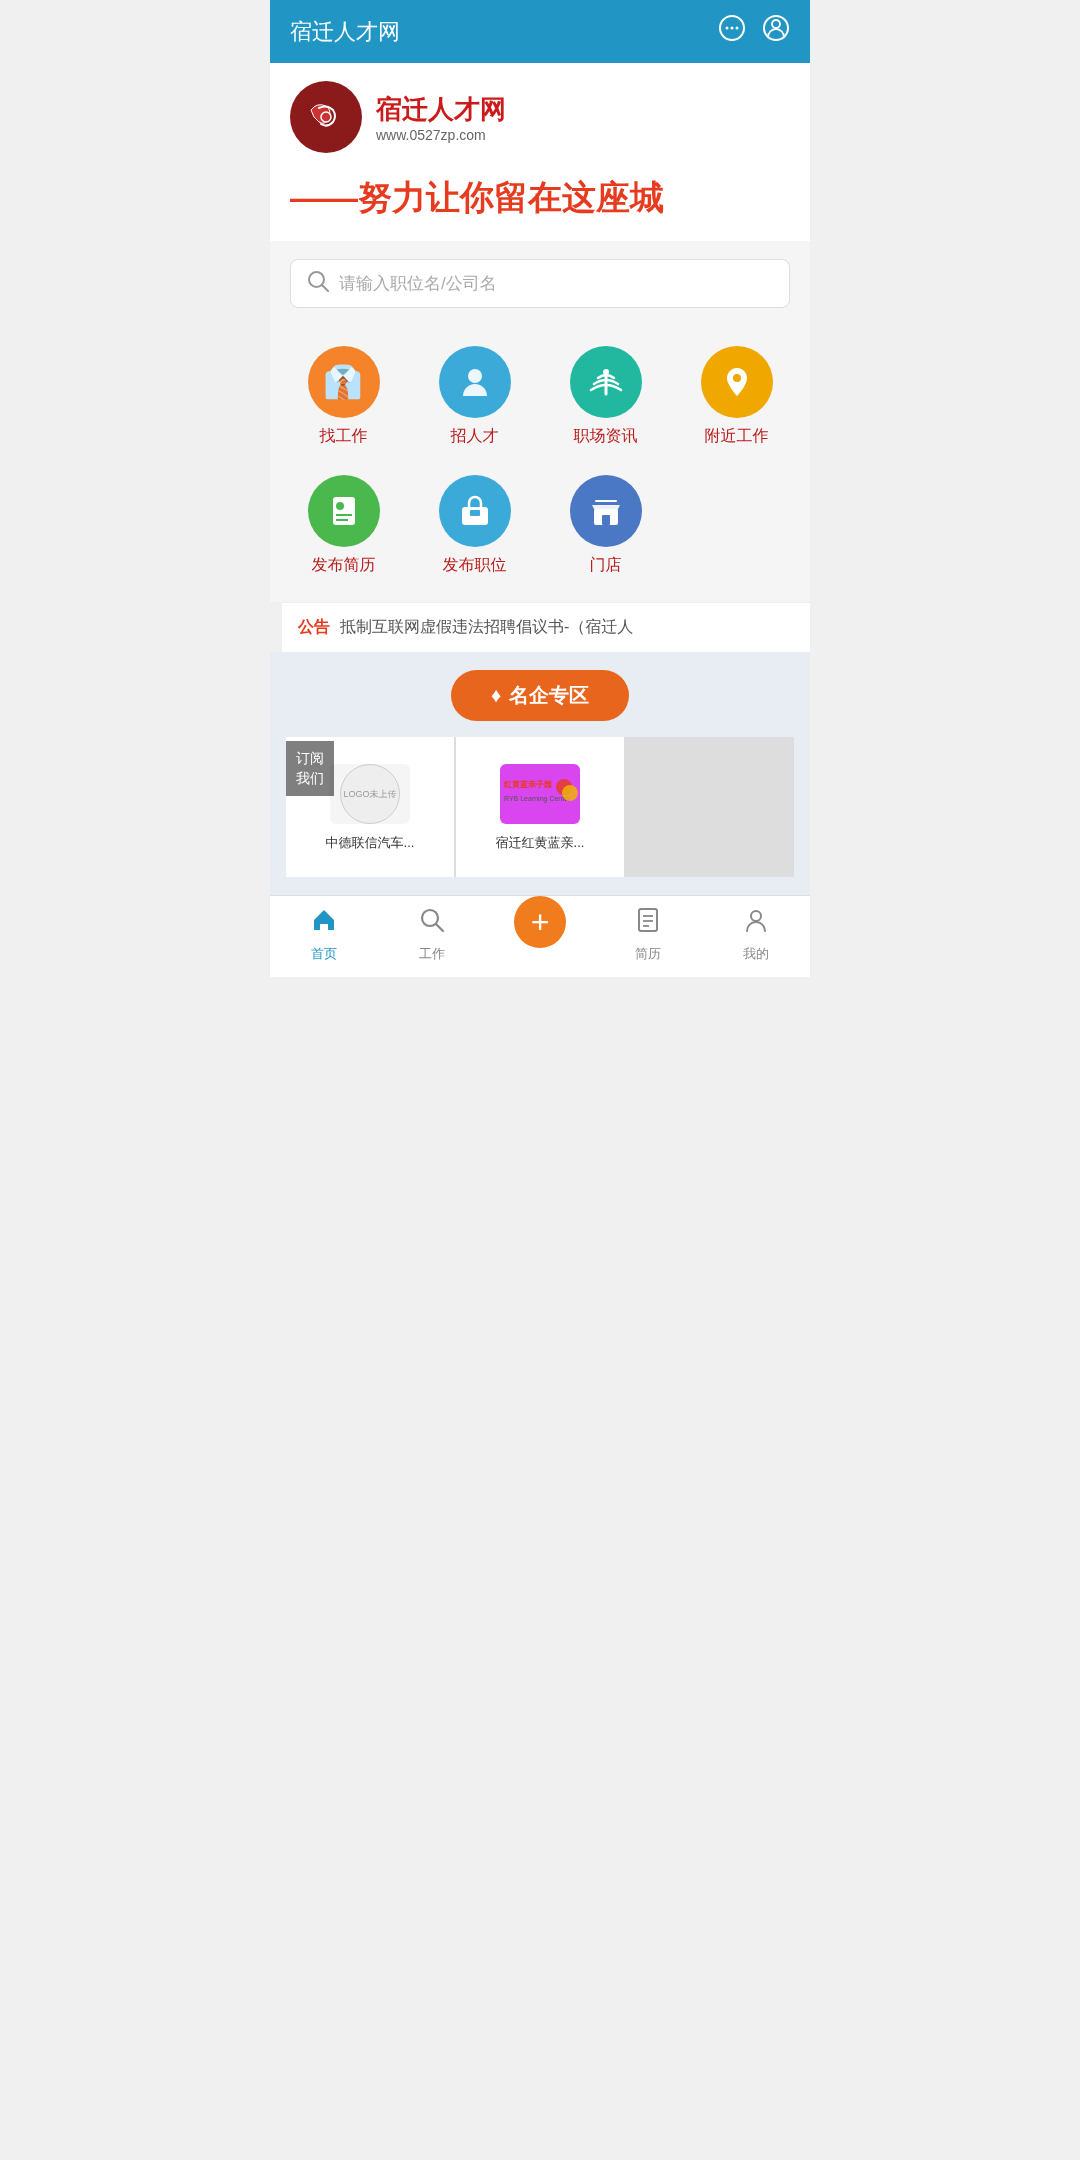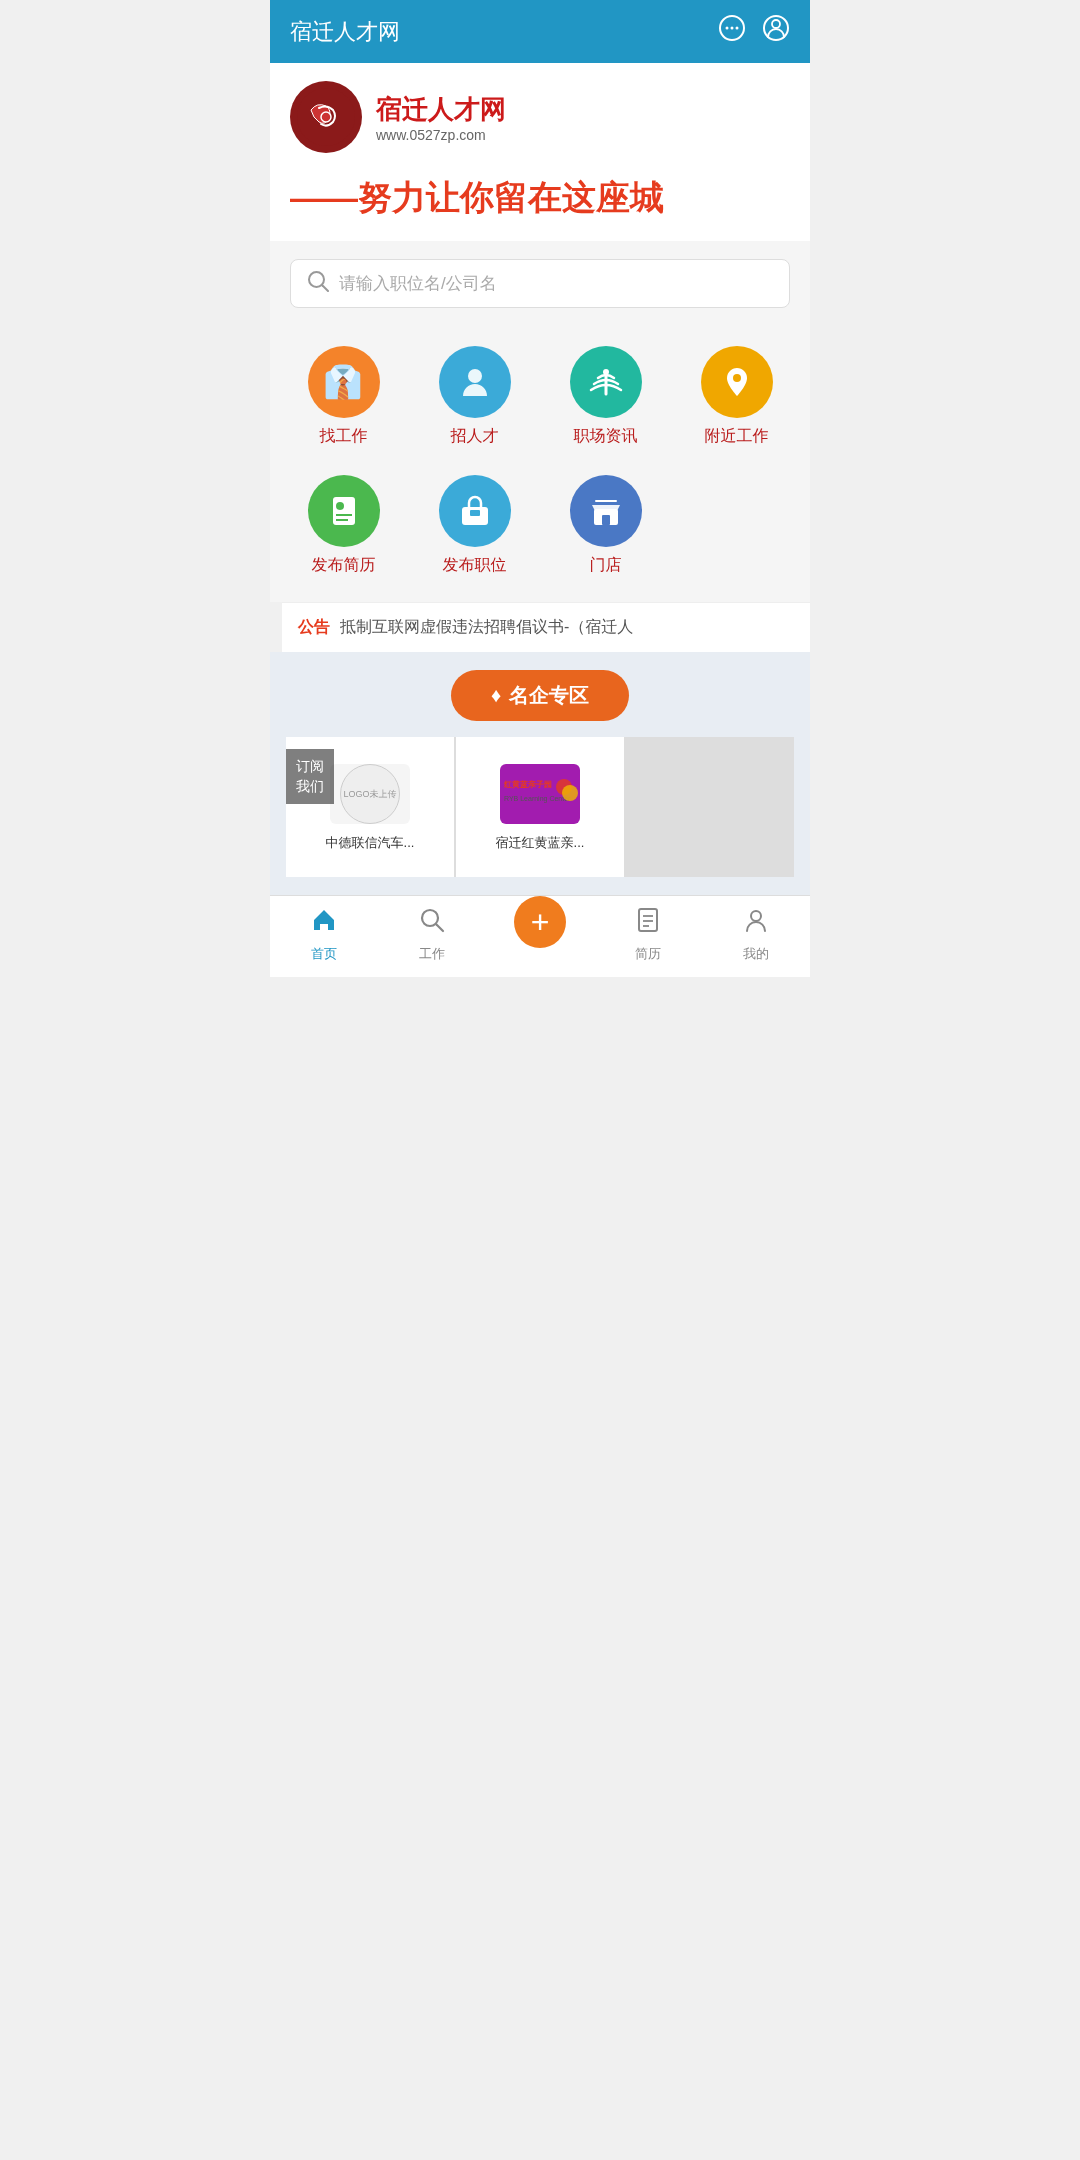--- a/index.html
+++ b/index.html
@@ -238,21 +238,21 @@
     .enterprise-name {
       font-size: 13px;
       color: #333;
       text-align: center;
     }
 
     
     .subscribe-badge {
       position: absolute;
       left: 0;
-      top: 12px;
+      top: 4px;
       background: rgba(0,0,0,0.5);
       color: white;
       font-size: 14px;
       padding: 8px 6px;
       text-align: center;
       line-height: 1.4;
       z-index: 10;
       width: 48px;
     }
 
@@ -472,21 +472,21 @@
 
     <div class="enterprise-card">
           <div class="enterprise-logo">
             <div class="logo-placeholder">
               <span class="logo-placeholder-text">LOGO未上传</span>
             </div>
           </div>
           <span class="enterprise-name">中德联信汽车...</span>
         </div>
         <div class="enterprise-card">
-          <div class="enterprise-logo" style="background: #a21caf; text-align: right;">
+          <div class="enterprise-logo" style="background: #d946ef; text-align: right;">
             <svg width="76" height="50" viewBox="0 0 76 50">
         <text x="2" y="18" font-size="8" fill="#e63b1e" font-weight="bold">红黄蓝亲子园</text>
         <text x="2" y="32" font-size="7" fill="#555">RYB Learning Center</text>
         <circle cx="62" cy="18" r="8" fill="#e63b1e" opacity="0.8"></circle>
         <circle cx="68" cy="24" r="8" fill="#f0b800" opacity="0.8"></circle>
       </svg>
           </div>
           <span class="enterprise-name">宿迁红黄蓝亲...</span>
         </div>
       </div>

